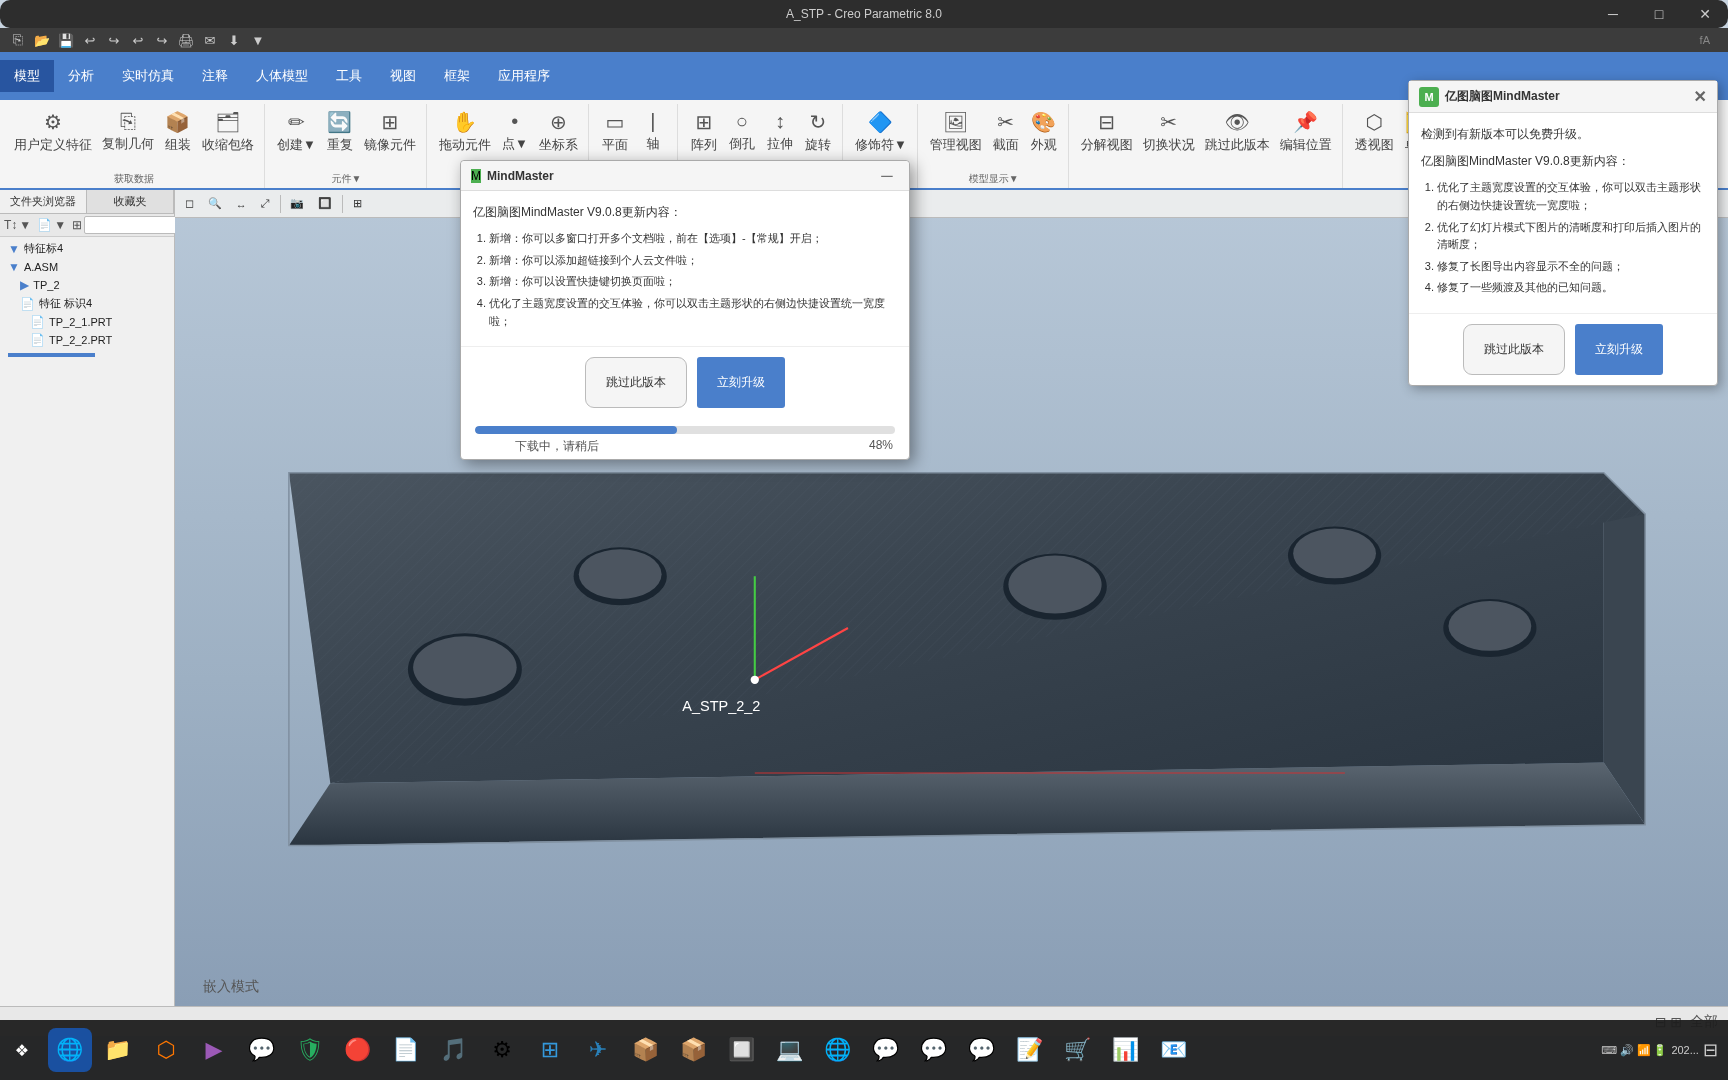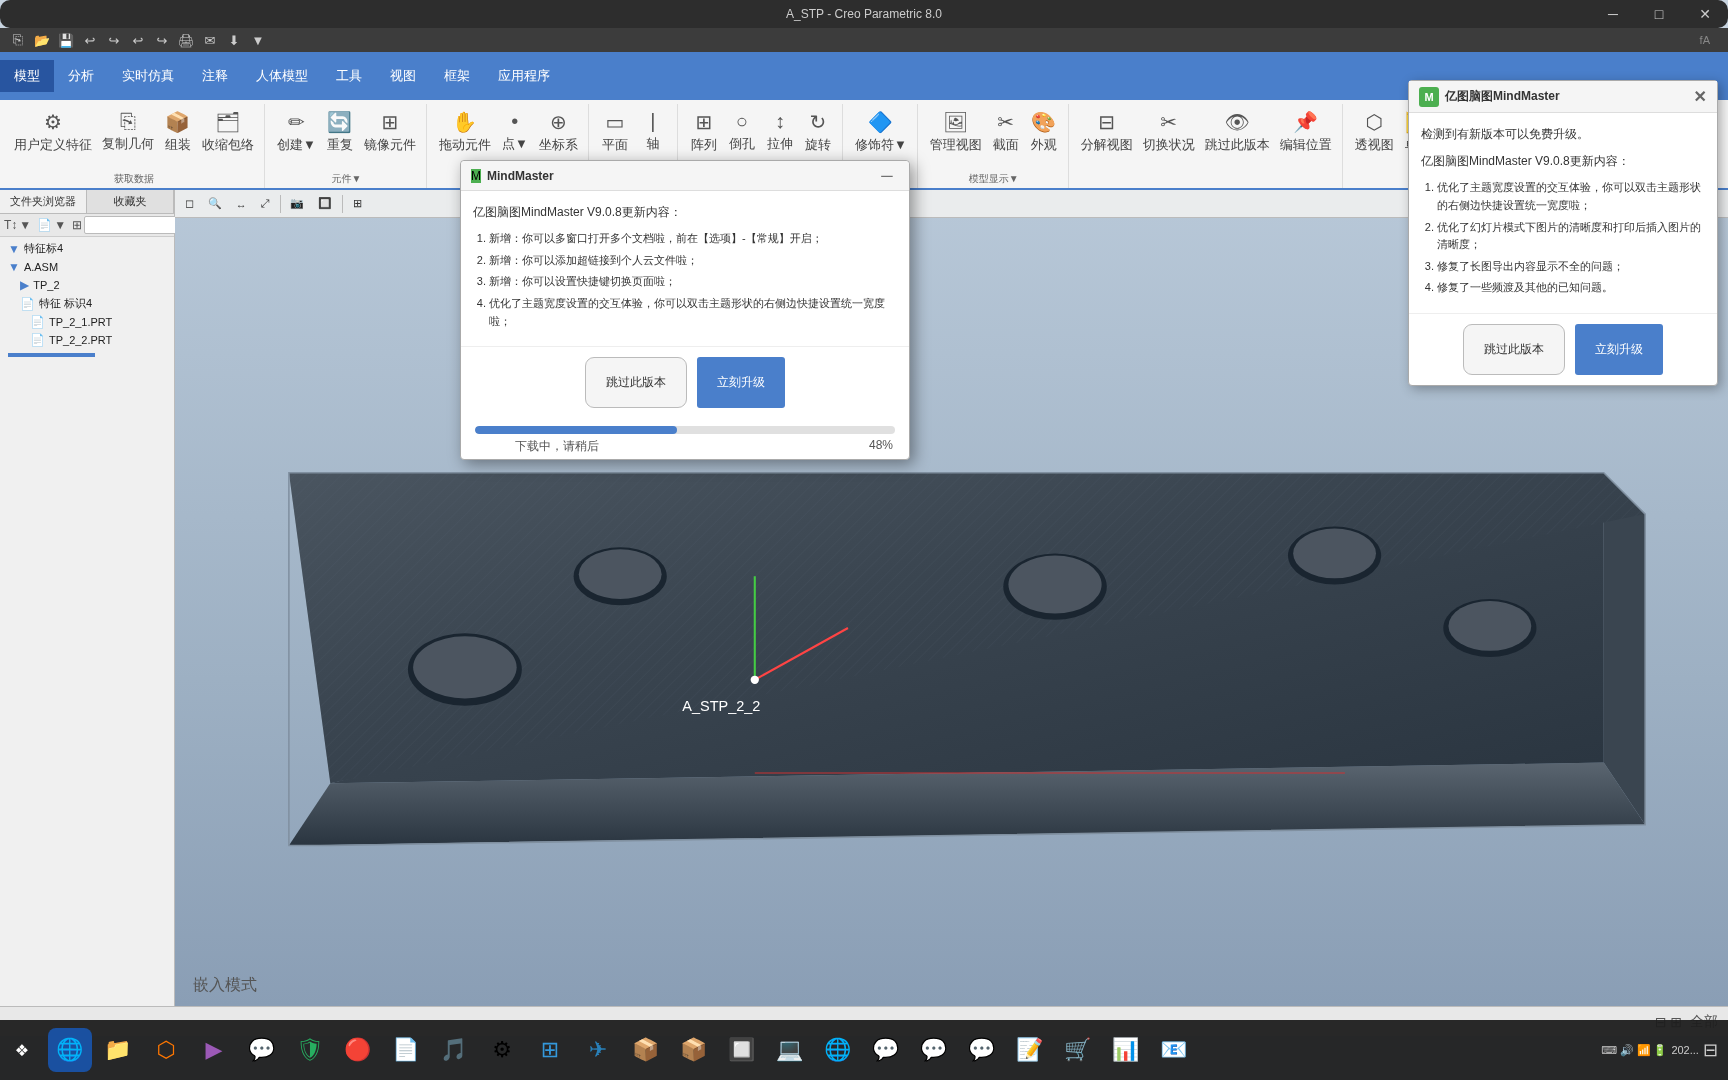--- a/index.html
+++ b/index.html
@@ -745,21 +745,21 @@
       <line x1="560" y1="400" x2="560" y2="300" stroke="#44cc44" stroke-width="2"></line>
       <circle cx="560" cy="400" r="4" fill="#ffffff"></circle>
 
       <text x="490" y="430" fill="#ffffff" font-size="14" font-family="Arial">A_STP_2_2</text>
 
       <polygon points="110,200 1380,200 1420,240 1420,540 150,560 110,560" fill="none" stroke="#8090a0" stroke-width="1.5"></polygon>
 
       <line x1="560" y1="490" x2="1130" y2="490" stroke="#cc3333" stroke-width="1"></line>
     </svg>
 
-    <div style="position:absolute; bottom:10px; left:18px; font-size:16px; color:#555;">嵌入模式</div>
+    <div style="position:absolute; bottom:10px; left:28px; font-size:14px; color:#555;">嵌入模式</div>
   </div>
 </div>
 
 <div class="status-bar">
   <span style="font-size:11px; color:#555;"></span>
   <div class="status-right">
     <span style="font-size:14px;">⊟ ⊞</span>
     <span style="font-size:14px;">全部</span>
   </div>
 </div>

